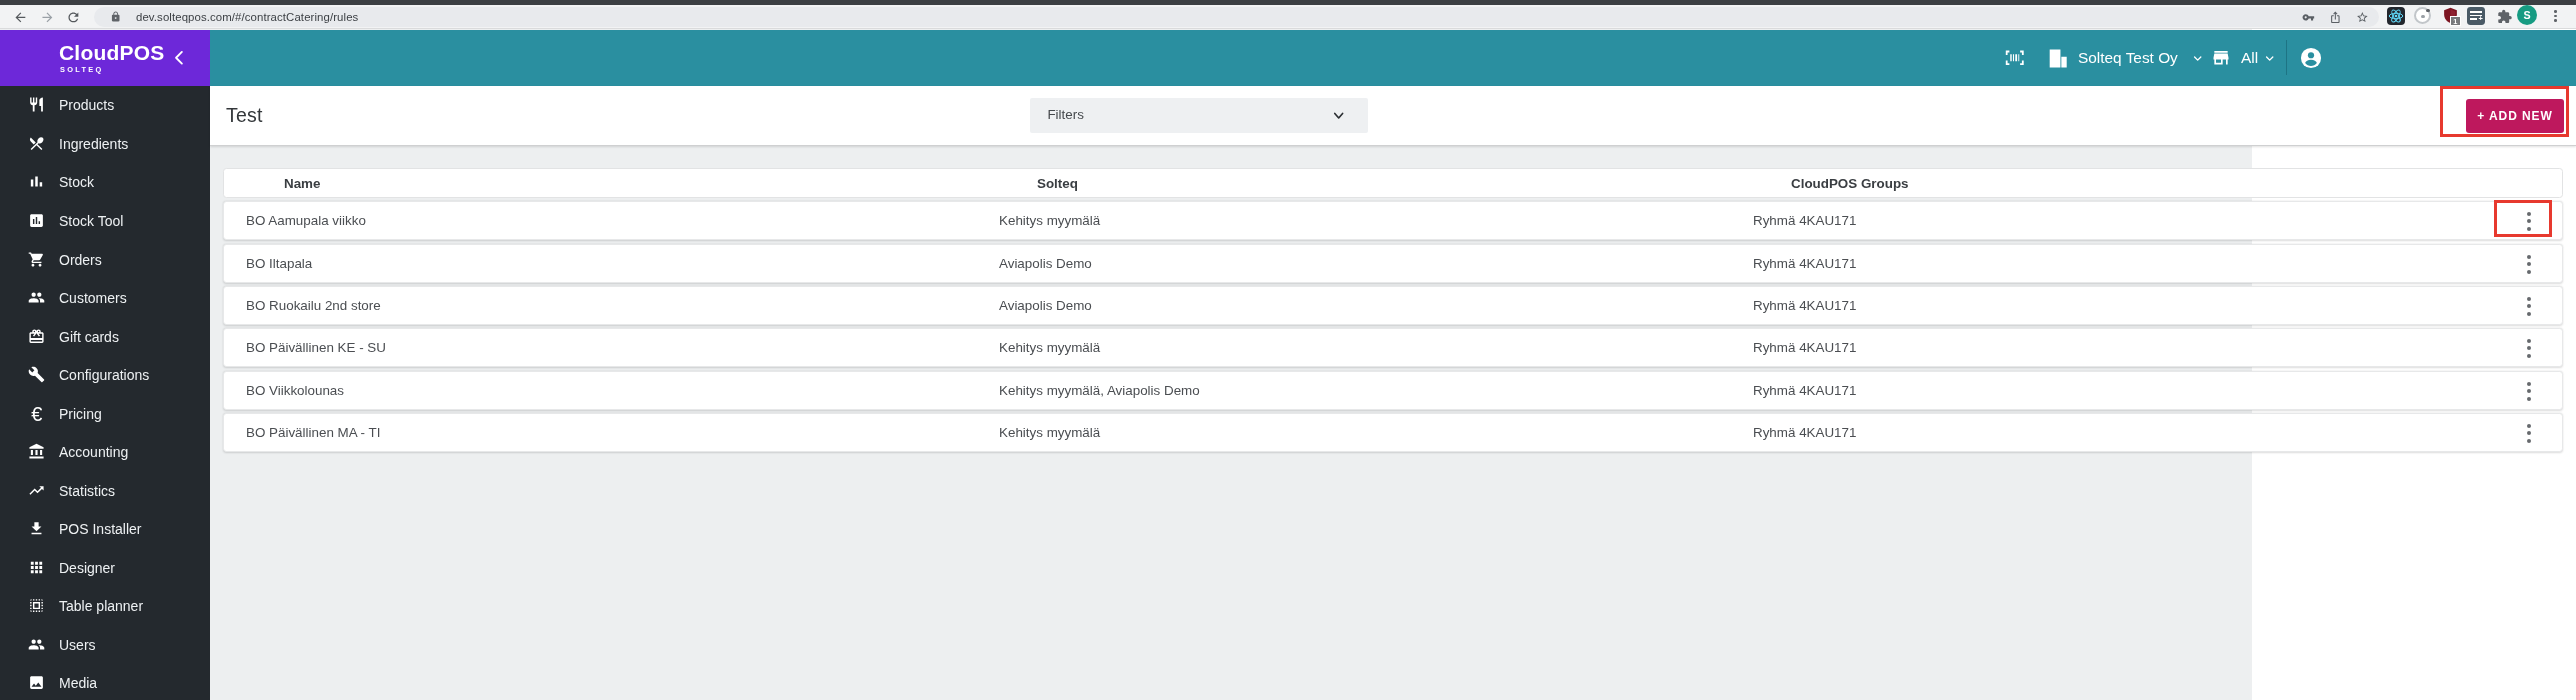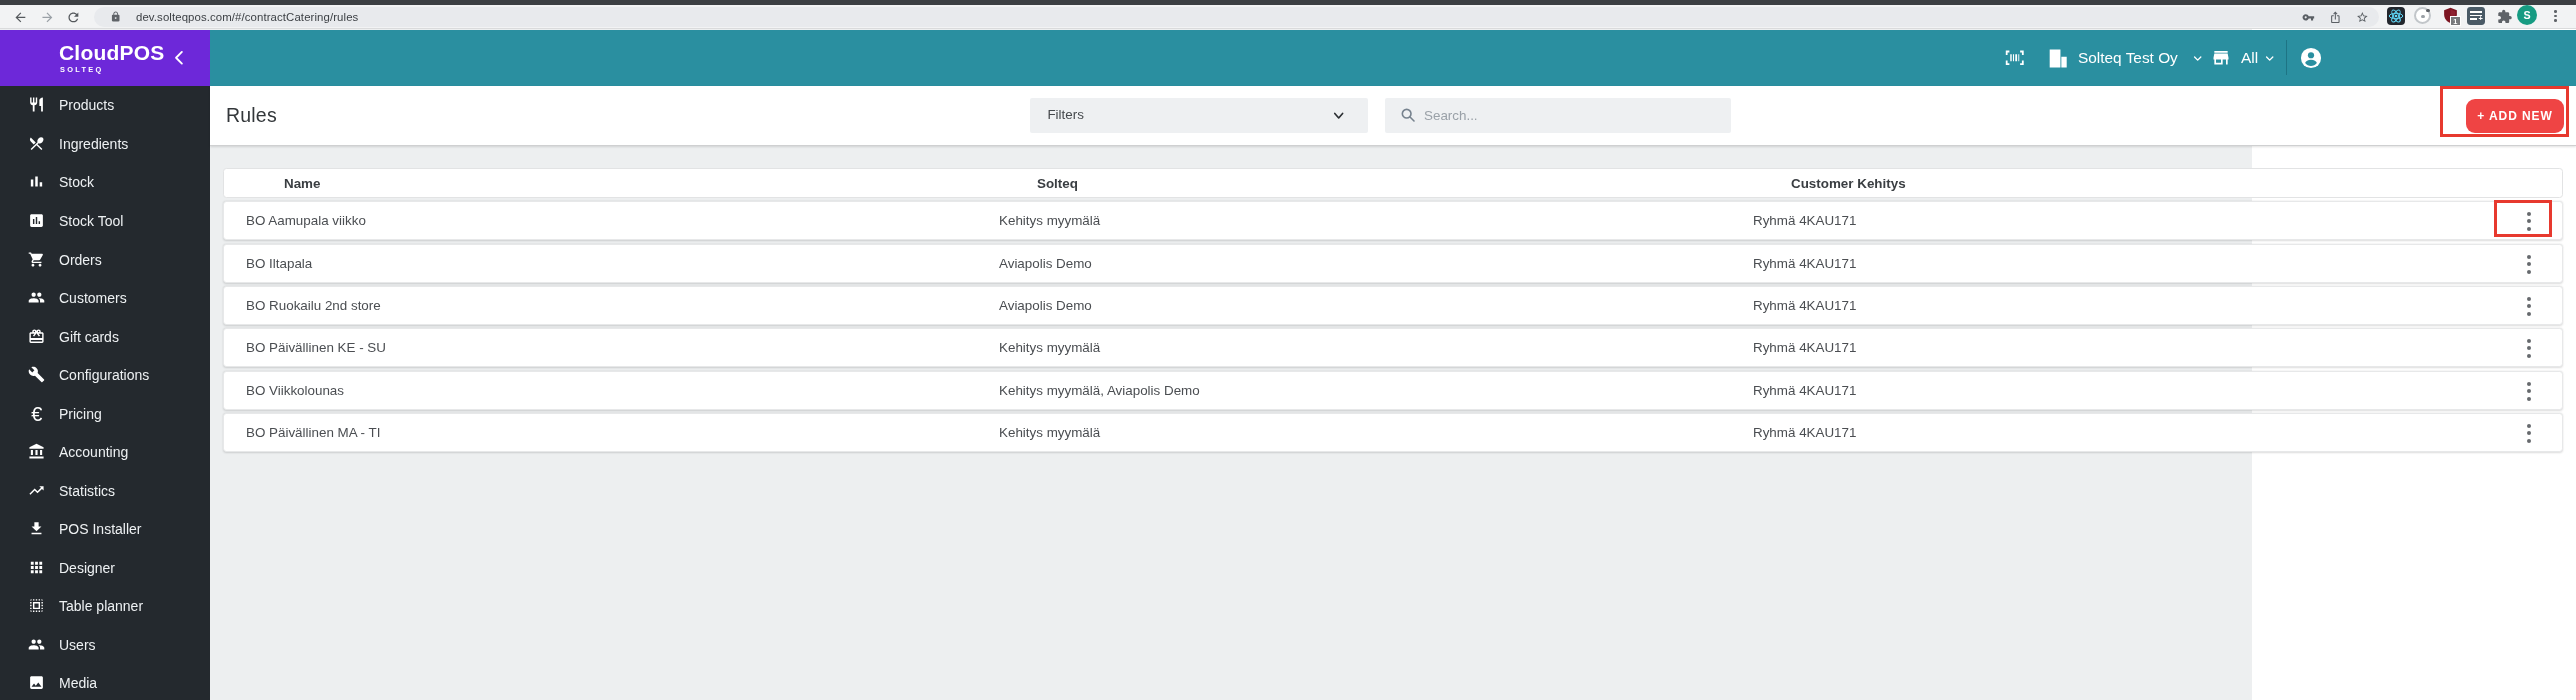--- a/index.html
+++ b/index.html
@@ -44,21 +44,21 @@
   
   .headband { position:absolute; left:210px; top:86px; width:2366px; height:60px; background:#fff; border-bottom:1.3px solid #cfd0d1; box-shadow:0 1.3px 2px rgba(0,0,0,0.12); }
   .page-title { position:absolute; left:16px; top:18px; font-size:19.5px; font-weight:500; color:#33373a; letter-spacing:0.2px; }
   .filters-box { position:absolute; left:820px; top:12px; width:338px; height:35px; background:#eef0f2; border-radius:2px; cursor:pointer; }
   .filters-box .flabel { position:absolute; left:17.4px; top:9.4px; font-size:13.4px; color:#45494d; }
   .filters-box .fchev { position:absolute; left:302px; top:11.4px; width:13.4px; height:13.4px; color:#2b2f33; }
   .search-box { position:absolute; left:1175px; top:12px; width:346px; height:35px; background:#eef0f2; border-radius:2px; }
   .search-box .mag { position:absolute; left:14.8px; top:9.4px; width:16px; height:16px; color:#76828e; }
   .search-box input { position:absolute; left:39px; top:5.4px; width:288px; height:24px; border:0; outline:0; background:transparent; font-family:"Liberation Sans",sans-serif; font-size:13.4px; color:#3c4043; }
   .search-box input::placeholder { color:#9aa1a8; }
-  .add-btn { position:absolute; left:2256px; top:12.7px; width:98px; height:34px; background:#ef4444; border:0; border-radius:9px; color:#fff; font-family:"Liberation Sans",sans-serif; font-size:12px; font-weight:600; letter-spacing:0.9px; cursor:pointer; }
+  .add-btn { position:absolute; left:2256px; top:12.7px; width:98px; height:34px; background:#be185d; border:0; border-radius:3px; color:#fff; font-family:"Liberation Sans",sans-serif; font-size:12px; font-weight:600; letter-spacing:0.9px; cursor:pointer; }
 
   
   .thead-card { position:absolute; left:223px; top:168px; width:2340px; height:30px; background:#fff; border:0.7px solid #e2e3e4; border-radius:3.4px; }
   .thead-card .hcell { position:absolute; top:7.4px; font-size:13.4px; font-weight:600; color:#3a3e42;margin-left:38px; }
   .col-name   { left:22px; }
   .col-stores { left:775px; }
   .col-groups { left:1529px; }
   .trow { position:absolute; left:223px; width:2340px; height:39px; background:#fff; border:0.7px solid #e7e8e9; border-radius:3.4px; box-shadow:0 0.7px 2px rgba(0,0,0,0.14); cursor:pointer; }
   .trow .cell { position:absolute; top:11.4px; font-size:13.4px; color:#4b4e52; white-space:nowrap; }
   .kebab { position:absolute; left:2296px; top:5.4px; width:17.4px; height:28px; display:flex; flex-direction:column; align-items:center; justify-content:center; gap:3.4px; cursor:pointer; }
@@ -328,45 +328,36 @@
     <div class="tb" style="left:2090px; top:17.4px; width:22px; height:22px;">
       <svg viewBox="0 0 24 24">
           <circle cx="12" cy="12" r="11" fill="#fff"></circle>
           <circle cx="12" cy="9" r="3.4" fill="#2a8fa0"></circle>
           <path d="M12 13.8c-3.2 0-6 1.6-6.4 3.6 1.6 2 3.9 3.2 6.4 3.2s4.8-1.2 6.4-3.2c-.4-2-3.2-3.6-6.4-3.6z" fill="#2a8fa0"></path>
         </svg>
     </div>
   </div>
 
   <div class="headband">
-    <div class="page-title">Rules</div>
+    <div class="page-title">Test</div>
     <div class="filters-box">
       <span class="flabel">Filters</span>
       <span class="fchev">
         <svg viewBox="0 0 24 24">
             <path d="M5 8 L12 16 L19 8" fill="none" stroke="#2b2f33" stroke-width="3" stroke-linecap="round" stroke-linejoin="round"></path>
           </svg>
       </span>
     </div>
-    <div class="search-box">
-      <span class="mag">
-        <svg viewBox="0 0 24 24" fill="none" stroke="currentColor" stroke-width="2.4">
-            <circle cx="10" cy="10" r="6.5"></circle>
-            <path d="M15 15 L21 21" stroke-linecap="round"></path>
-          </svg>
-      </span>
-      <input type="text" placeholder="Search..." style="">
-    </div>
     <button class="add-btn">+ ADD NEW</button>
   </div>
 
   <div class="thead-card">
     <span class="hcell col-name">Name</span>
     <span class="hcell col-stores">Solteq</span>
-    <span class="hcell col-groups">Customer Kehitys</span>
+    <span class="hcell col-groups">CloudPOS Groups</span>
   </div>
   <div id="table-rows">
       <div class="trow" style="top: 201px;">
         <span class="cell col-name">BO Aamupala viikko</span>
         <span class="cell col-stores">Kehitys myymälä</span>
         <span class="cell col-groups">Ryhmä 4KAU171</span>
         <div class="kebab">
           <i></i>
           <i></i>
           <i></i>

